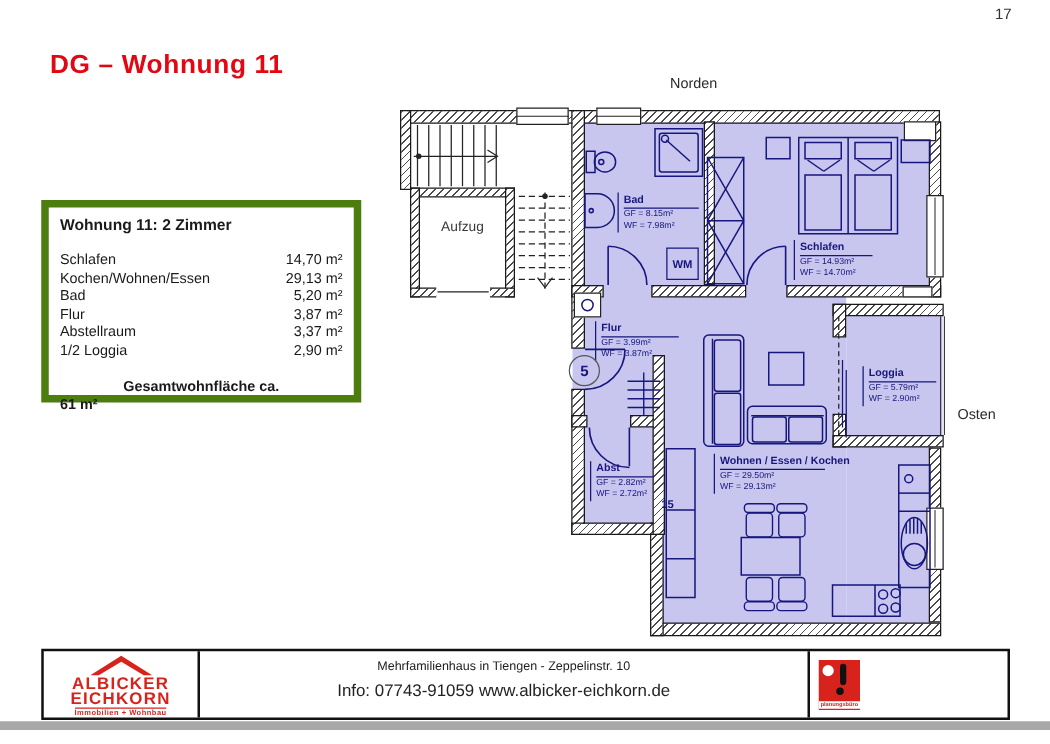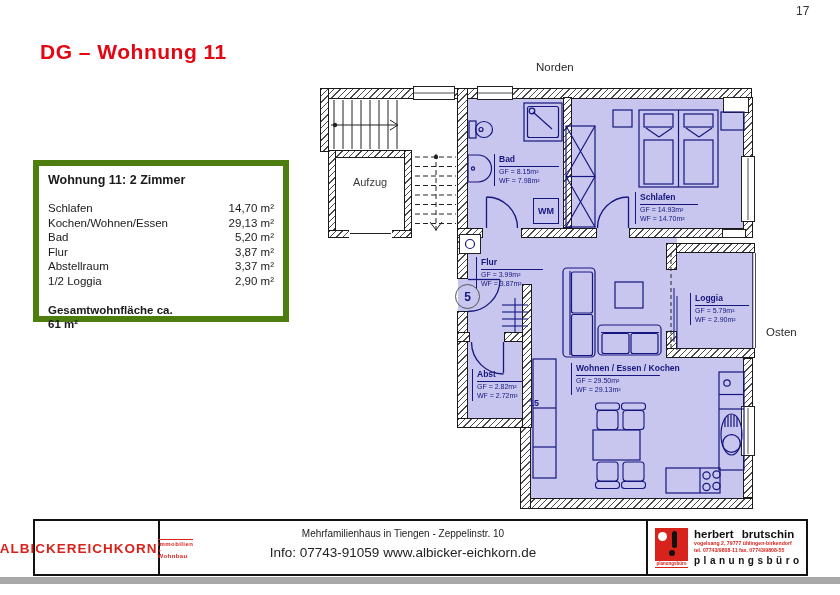--- a/index.html
+++ b/index.html
@@ -10,21 +10,21 @@
   
   .page-number{top:4px;left:796px;font-size:12px;color:#333;}
   .main-title{top:40px;left:40px;font-size:21px;font-weight:bold;color:#e30613;letter-spacing:.5px;}
   .compass{font-size:11.5px;color:#2a2a2a;}
 
   
   .info-box{left:33px;top:160px;width:256px;height:162px;border:6px solid #4d7c0f;
             box-sizing:border-box;padding:7px 9px 0 9px;font-size:11.5px;color:#1a1a1a;}
   .info-title{font-weight:bold;font-size:12.5px;margin-bottom:14px;}
   .info-row{display:flex;justify-content:space-between;line-height:14.6px;}
-  .info-total-label{font-weight:bold;margin-top:14px;line-height:14px;}
+  .info-total-label{font-weight:bold;margin-top:14px;line-height:14px;text-align:center;}
   .info-total-value{font-weight:bold;line-height:14px;}
 
   
   .room{position:absolute;background:#c8c6ef;}
   .wall{position:absolute;box-sizing:border-box;border:1px solid #1a1a1a;background:
         repeating-linear-gradient(135deg,#4a4a4a 0,#4a4a4a 1px,#ffffff 1px,#ffffff 4.5px);}
   .winbox{position:absolute;box-sizing:border-box;background:#fff;border:1px solid #222;z-index:25;}
   .whitebox{position:absolute;box-sizing:border-box;background:#fff;border:1.2px solid #222;z-index:25;}
   .gap{position:absolute;background:#fff;z-index:24;}
   svg.lines{position:absolute;left:0;top:0;z-index:30;pointer-events:none;}
@@ -38,21 +38,21 @@
   .plan-text{position:absolute;z-index:40;color:#16167e;font-weight:bold;}
   .aufzug-label{position:absolute;z-index:40;color:#3a3a3a;font-size:11px;}
   .wm-box{position:absolute;z-index:40;box-sizing:border-box;border:1.3px solid #16167e;
           color:#16167e;font-size:9px;font-weight:bold;display:flex;align-items:center;justify-content:center;}
   .apt-circle{position:absolute;z-index:41;box-sizing:border-box;border:1.2px solid #555;border-radius:50%;
           color:#16167e;font-size:12px;font-weight:bold;display:flex;align-items:center;justify-content:center;}
 
   
   .footer{left:33px;top:519px;width:775px;height:57px;border:2px solid #111;box-sizing:border-box;
           display:flex;align-items:stretch;background:#fff;}
-  .f-left{width:125px;border-right:2px solid #111;box-sizing:border-box;display:flex;flex-direction:row;
+  .f-left{width:125px;border-right:2px solid #111;box-sizing:border-box;display:flex;flex-direction:column;
           align-items:center;justify-content:center;padding-top:2px;}
   .f-left .l1{color:#d8231d;font-weight:bold;font-size:13.5px;letter-spacing:1px;line-height:12px;}
   .f-left .sub{color:#d8231d;font-size:6px;font-weight:bold;letter-spacing:.4px;border-top:1px solid #d8231d;
                margin-top:1px;padding-top:1px;}
   .f-center{flex:1;text-align:center;padding-top:7px;}
   .f-center .proj{font-size:10px;color:#222;}
   .f-center .info{font-size:13.5px;color:#222;margin-top:6px;}
   .f-right{width:160px;border-left:2px solid #111;box-sizing:border-box;display:flex;align-items:center;
            padding:4px 4px 4px 7px;gap:6px;}
   .pb-square{position:relative;width:33px;height:40px;background:#d8231d;flex:0 0 auto;}
@@ -360,23 +360,17 @@
       <div class="proj">Mehrfamilienhaus in Tiengen - Zeppelinstr. 10</div>
       <div class="info">Info: 07743-91059 www.albicker-eichkorn.de</div>
     </div>
     <div class="f-right">
       <div class="pb-square">
         <div class="pb-circle"></div>
         <div class="pb-bar"></div>
         <div class="pb-dot"></div>
         <div class="pb-strip">planungsbüro</div>
       </div>
-      <div class="hb-text">
-        <div class="name">herbert brutschin</div>
-        <div class="addr">vogelsang 2, 79777 ühlingen-birkendorf</div>
-        <div class="addr">tel. 07743/9808-11  fax. 07743/9808-55</div>
-        <div class="type">planungsbüro</div>
-      </div>
     </div>
   </div>
 
   <div class="abs gray-strip"></div>
 </div>
 
 </body></html>

